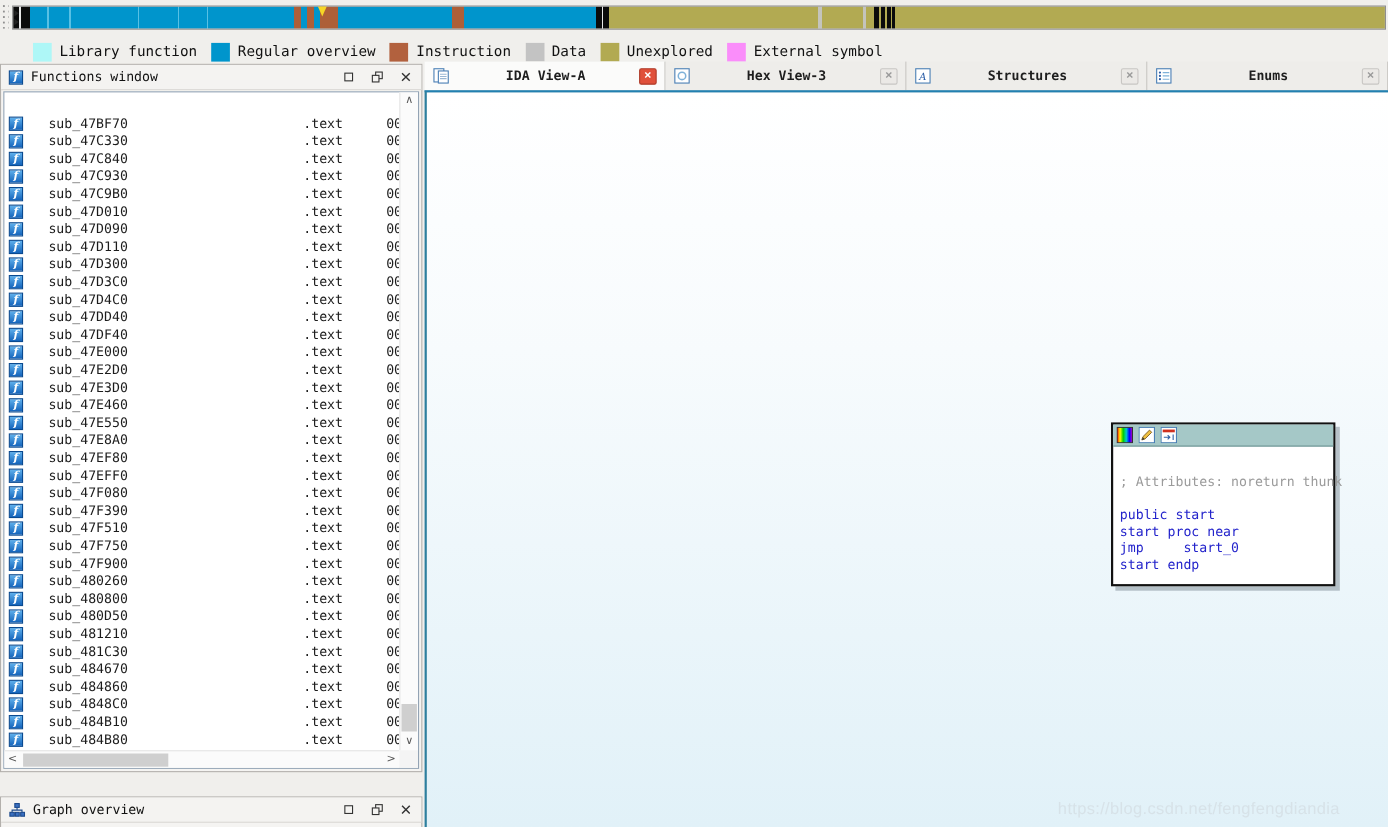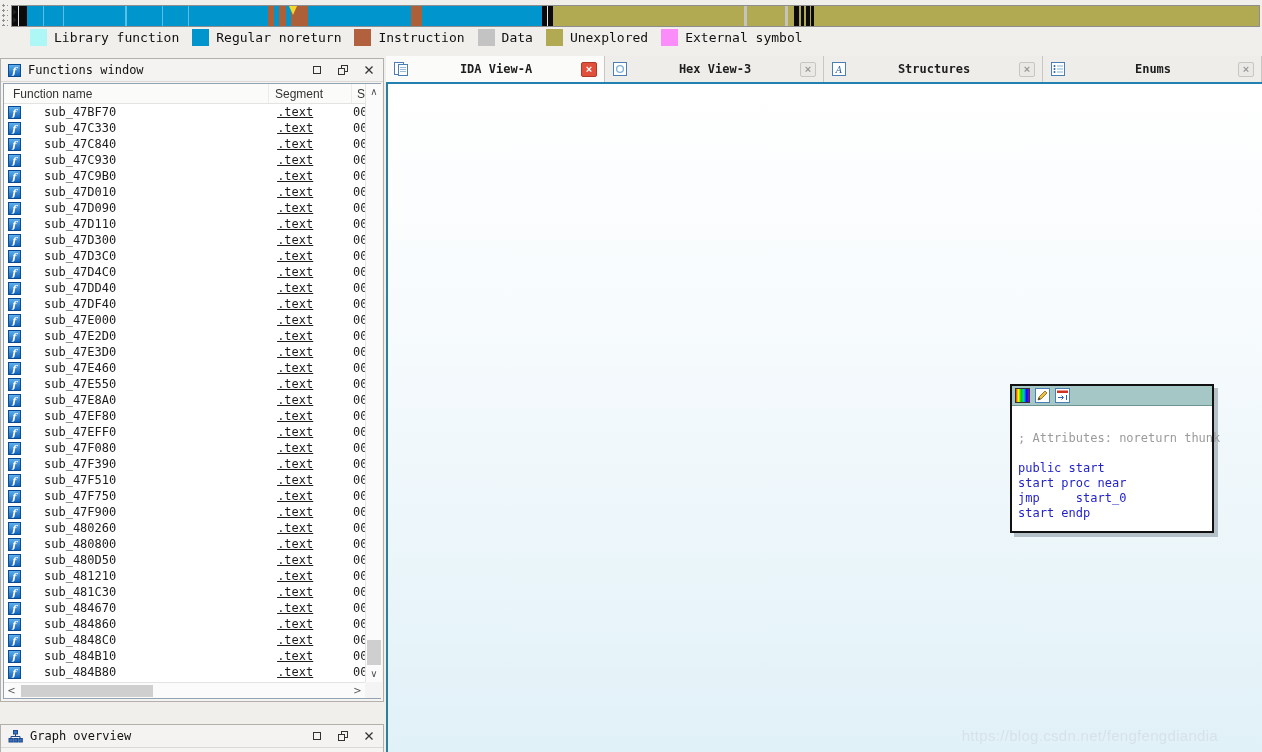--- a/index.html
+++ b/index.html
@@ -16,21 +16,21 @@
            border:1px solid #8e8e8e;background:#0095cc;}
   .band-arrow{position:absolute;left:1px;width:0;height:0;
               border-top:3px solid transparent;border-bottom:3px solid transparent;
               border-left:4px solid #222;}
   .band-arrow.a1{top:3px;} .band-arrow.a2{top:11px;}
   .nav-marker{position:absolute;top:0;width:0;height:0;margin-left:-4px;
               border-left:4px solid transparent;border-right:4px solid transparent;
               border-top:9px solid #f7d626;}
 
   
-  .legendbar{position:absolute;left:0;top:29px;right:0;height:27px;display:flex;align-items:flex-start;}
+  .legendbar{position:absolute;left:0;top:29px;right:0;height:27px;display:flex;align-items:flex-end;}
   .legend-items{display:flex;align-items:center;gap:13px;margin-left:30px;}
   .legend-item{display:flex;align-items:center;gap:7px;
                font:13px "DejaVu Sans Mono",monospace;color:#111;}
   .swatch{width:17px;height:17px;}
 
   
   .panel{position:absolute;background:#f5f4f2;border:1px solid #b3b0ac;}
   .functions-panel{left:0;top:58px;width:382px;height:642px;}
   .overview-panel{left:0;top:724px;width:382px;height:40px;}
   .ptitle{height:22px;display:flex;align-items:center;gap:7px;padding:0 7px;
@@ -49,21 +49,21 @@
              display:grid;grid-template-columns:1fr 17px;grid-template-rows:20px 1fr 16px;}
   .cols{grid-area:1/1;display:flex;align-items:center;background:#fbfbfa;
         border-bottom:1px solid #e3e3e3;font:12px "Liberation Sans",sans-serif;color:#333;}
   .col-name{padding-left:9px;width:255px;border-right:1px solid #ececec;height:100%;display:flex;align-items:center;}
   .col-seg{padding-left:6px;width:76px;border-right:1px solid #ececec;height:100%;display:flex;align-items:center;}
   .col-start{padding-left:5px;flex:1;height:100%;display:flex;align-items:center;}
   .list-main{grid-area:2/1;overflow:hidden;}
   .frow{height:16px;display:flex;align-items:center;font:12px "DejaVu Sans Mono",monospace;color:#1c1c1c;}
   .frow .ficon{margin:0 8px 0 4px;}
   .fname{width:252px;white-space:nowrap;margin-left:15px;}
-  .fseg{width:82px;white-space:nowrap;text-decoration:underline;}
+  .fseg{width:82px;white-space:nowrap;}
   .fstart{width:13px;overflow:hidden;white-space:nowrap;text-align:right;}
   .vbar{grid-area:1/2/3/3;position:relative;background:#fbfbfb;border-left:1px solid #e4e4e4;}
   .hbar{grid-area:3/1;display:flex;align-items:center;background:#fbfbfb;border-top:1px solid #e4e4e4;}
   .corner{grid-area:3/2;background:#f4f4f4;}
   .sb-glyph{color:#555;font:10px "DejaVu Sans",sans-serif;line-height:1;}
   .vbar .up{position:absolute;top:1px;left:0;right:0;height:14px;display:flex;align-items:center;justify-content:center;}
   .vbar .down{position:absolute;bottom:1px;left:0;right:0;height:14px;display:flex;align-items:center;justify-content:center;}
   .vthumb{position:absolute;left:1px;right:1px;bottom:17px;height:25px;background:#cfcfcf;}
   .hbar .left{width:15px;display:flex;align-items:center;justify-content:center;}
   .hbar .right{margin-left:auto;width:15px;display:flex;align-items:center;justify-content:center;}
@@ -112,21 +112,21 @@
 
 <div class="legendbar">
   <div class="grip g2"></div>
   <div class="legend-items" id="legend-items">
       <span class="legend-item">
         <span class="swatch" style="background: rgb(174, 247, 247);"></span>
         <span>Library function</span>
       </span>
       <span class="legend-item">
         <span class="swatch" style="background: rgb(0, 149, 204);"></span>
-        <span>Regular noreturn</span>
+        <span>Regular overview</span>
       </span>
       <span class="legend-item">
         <span class="swatch" style="background: rgb(178, 97, 62);"></span>
         <span>Instruction</span>
       </span>
       <span class="legend-item">
         <span class="swatch" style="background: rgb(195, 195, 195);"></span>
         <span>Data</span>
       </span>
       <span class="legend-item">
@@ -157,25 +157,20 @@
           </svg>
         </span>
       <span class="wbtn">
         <svg width="12" height="12">
             <path d="M2.5 2.5 L9.5 9.5 M9.5 2.5 L2.5 9.5" stroke="#333" stroke-width="1.3"></path>
           </svg>
         </span>
     </span>
   </div>
   <div class="list-wrap">
-    <div class="cols">
-      <span class="col-name">Function name</span>
-      <span class="col-seg">Segment</span>
-      <span class="col-start">S</span>
-    </div>
     <div class="list-main" id="flist">
         <div class="frow">
           <span class="ficon">f</span>
           <span class="fname">sub_47BF70</span>
           <span class="fseg">.text</span>
           <span class="fstart">00</span>
         </div>
         <div class="frow">
           <span class="ficon">f</span>
           <span class="fname">sub_47C330</span>

